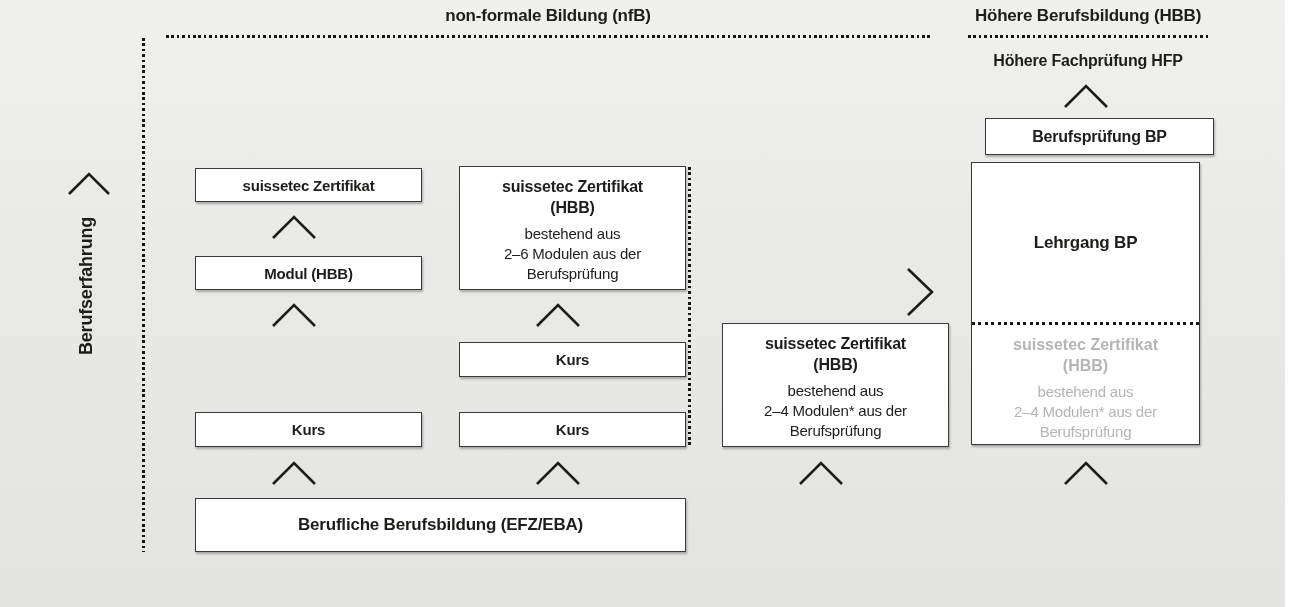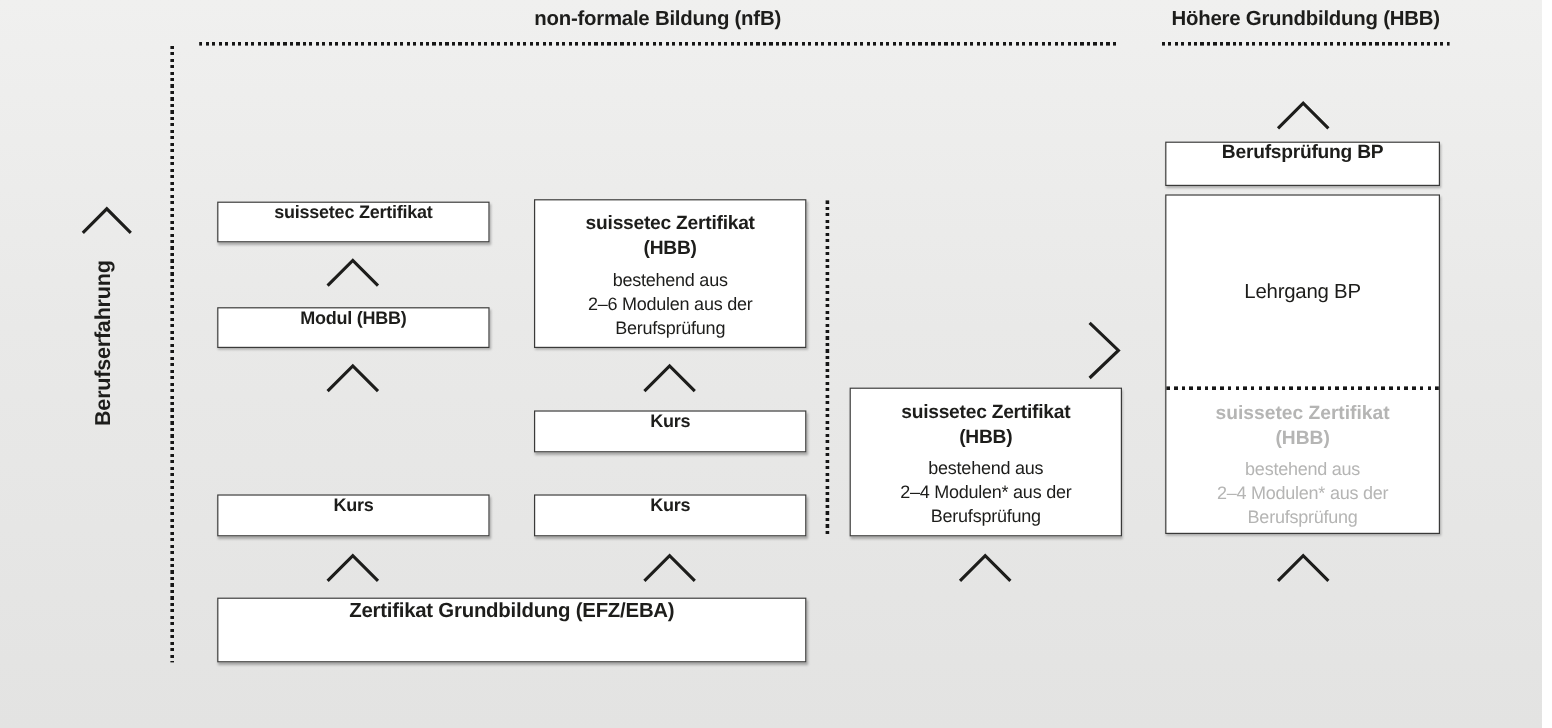--- a/index.html
+++ b/index.html
@@ -19,40 +19,40 @@
     position:absolute; height:3px;
     background-image:repeating-linear-gradient(90deg,#161616 0 2.6px,transparent 2.6px 5.4px);
   }
   .dot-v {
     position:absolute; width:3px;
     background-image:repeating-linear-gradient(180deg,#161616 0 2.6px,transparent 2.6px 5.4px);
   }
   .box {
     position:absolute; background:#ffffff; border:1px solid #3a3a39;
     box-shadow:1px 2px 2px rgba(0,0,0,0.28);
-    display:flex; justify-content:center;
-    font-weight:bold; font-size:15px; text-align:center; letter-spacing:-0.2px;
+    display:flex; align-items:center; justify-content:center;
+    font-weight:bold; font-size:15px; text-align:center; letter-spacing:-0.2px;margin-left:14px;
   }
   .box.big-label { font-size:17px; }
   .box.multi {
     flex-direction:column; justify-content:flex-start; padding-top:9px;
   }
   .box-title { font-weight:bold; font-size:16px; line-height:21px; }
   .box-body { margin-top:6px; }
   .body-line { font-weight:normal; font-size:15px; line-height:20px; letter-spacing:-0.2px; }
   .muted { color:#b5b5b4; }
   .chev { position:absolute; }
   .tall-box {
     position:absolute; background:#ffffff; border:1px solid #3a3a39;
     box-shadow:1px 2px 2px rgba(0,0,0,0.28);
     display:flex; flex-direction:column;
   }
   .tall-top {
     height:159px; display:flex; align-items:center; justify-content:center;
-    font-weight:normal; font-size:17px; letter-spacing:-0.2px;
+    font-weight:bold; font-size:17px; letter-spacing:-0.2px;
   }
   .tall-divider {
     height:3px; width:100%;
     background-image:repeating-linear-gradient(90deg,#161616 0 3px,transparent 3px 6.4px);
   }
   .tall-bottom { padding-top:9px; text-align:center; }
   .side-label {
     position:absolute; font-weight:bold; font-size:18px; letter-spacing:-0.2px;
     writing-mode:vertical-rl; transform:rotate(180deg); white-space:nowrap;
   }
@@ -62,23 +62,24 @@
   }
 </style>
 </head>
 <body>
 
 <div class="stage">
 
   <div class="hdr" style="left:166px; top:6px; width:764px;">non-formale Bildung (nfB)</div>
   <div class="dot-h" style="left:166px; top:35px; width:764px;"></div>
 
-  <div class="hdr" style="left:966px; top:6px; width:244px;">Höhere Grundbildung (HBB)</div>
+  <div class="hdr" style="left:966px; top:6px; width:244px;">Höhere Berufsbildung (HBB)</div>
   <div class="dot-h" style="left:968px; top:35px; width:240px;"></div>
 
+  <div class="hdr sub-hdr" style="left:966px; top:52px; width:244px;">Höhere Fachprüfung HFP</div>
 
   <div class="dot-v" style="left:142px; top:38px; height:514px;"></div>
   <div class="dot-v" style="left:688px; top:167px; height:278px;"></div>
 
   <svg class="chev" style="left:66px; top:170px;" width="46" height="27" viewBox="0 0 46 27">
     <polyline points="3,24 23,4 43,24" fill="none" stroke="#1d1d1b" stroke-width="2.6"></polyline>
   </svg>
   <div class="side-label" style="left:76px; top:205px; height:150px;">Berufserfahrung</div>
 
   <div class="box" style="left:181px; top:168px; width:227px; height:34px;">
@@ -116,21 +117,21 @@
     <span>Kurs</span>
   </div>
   <div class="box" style="left:445px; top:412px; width:227px; height:35px;">
     <span>Kurs</span>
   </div>
   <svg class="chev" style="left:534px; top:459px;" width="48" height="28" viewBox="0 0 48 28">
     <polyline points="3,25 24,4 45,25" fill="none" stroke="#1d1d1b" stroke-width="2.6"></polyline>
   </svg>
 
   <div class="box big-label" style="left:181px; top:498px; width:491px; height:54px;">
-    <span>Zertifikat Grundbildung (EFZ/EBA)</span>
+    <span>Berufliche Berufsbildung (EFZ/EBA)</span>
   </div>
 
   <div class="box multi" style="left:708px; top:323px; width:227px; height:124px;">
     <div class="box-title">suissetec Zertifikat</div>
     <div class="box-title">(HBB)</div>
     <div class="box-body">
       <div class="body-line">bestehend aus</div>
       <div class="body-line">2–4 Modulen* aus der</div>
       <div class="body-line">Berufsprüfung</div>
     </div>

